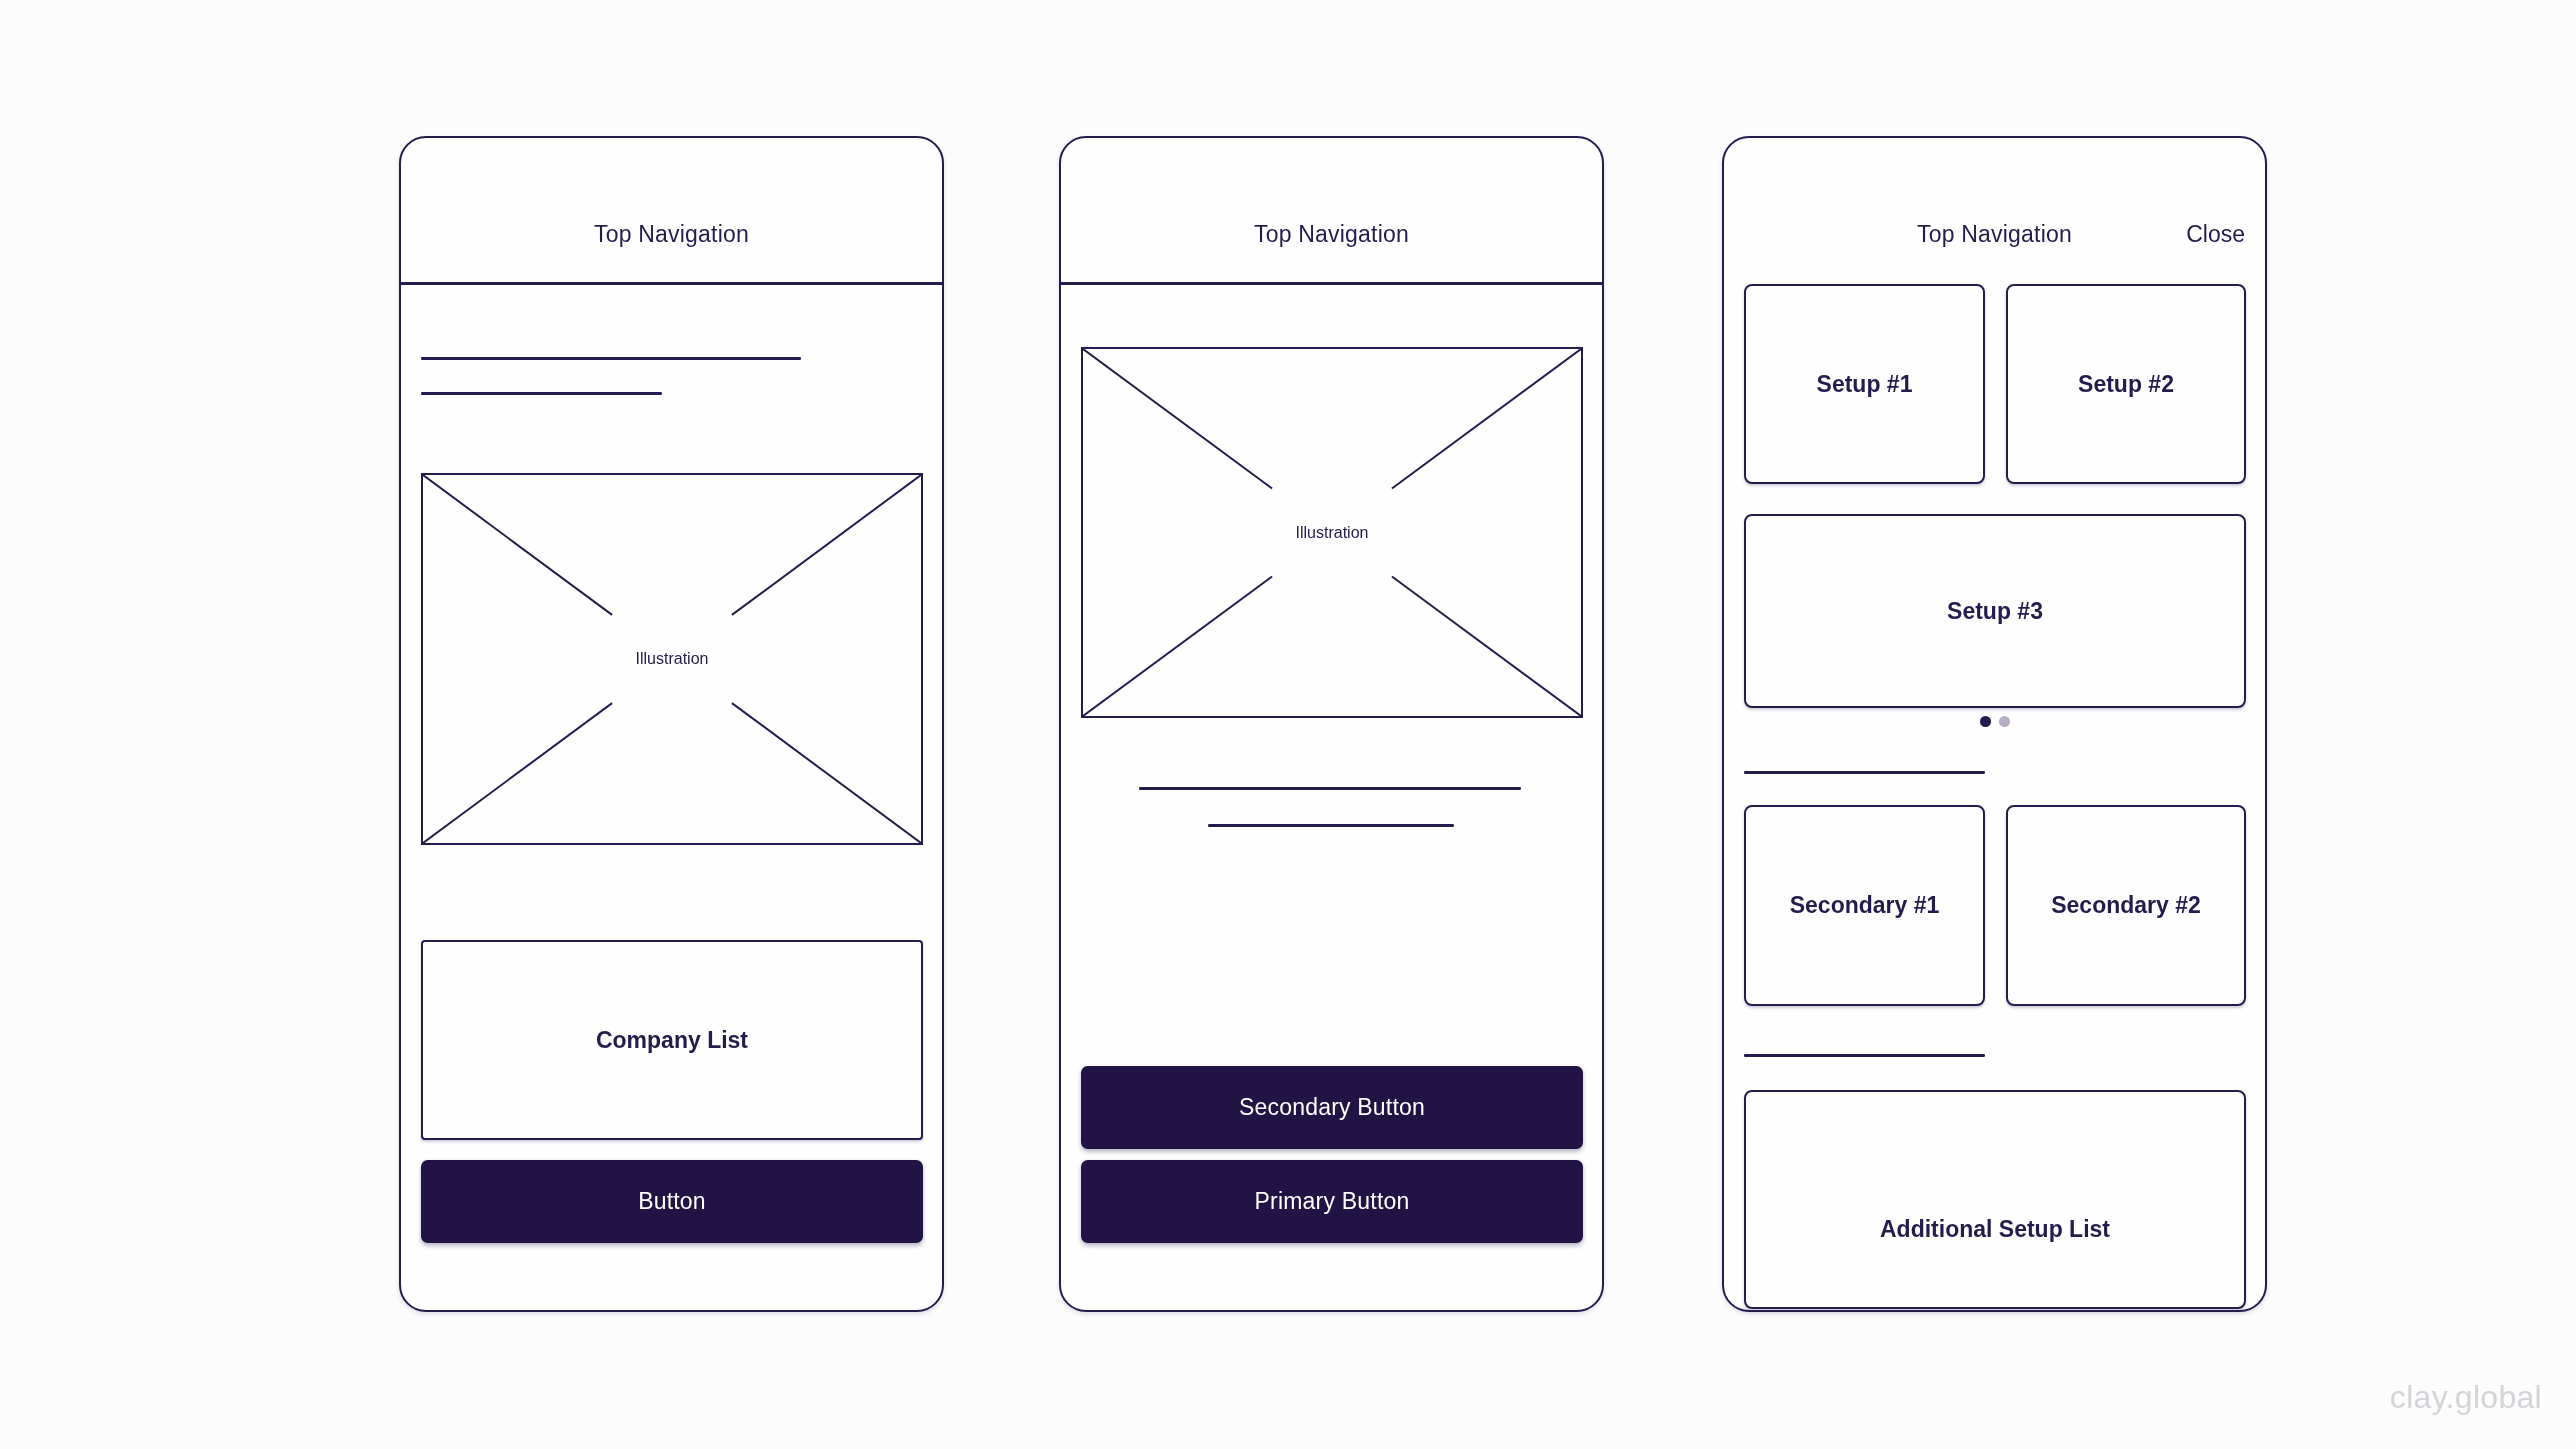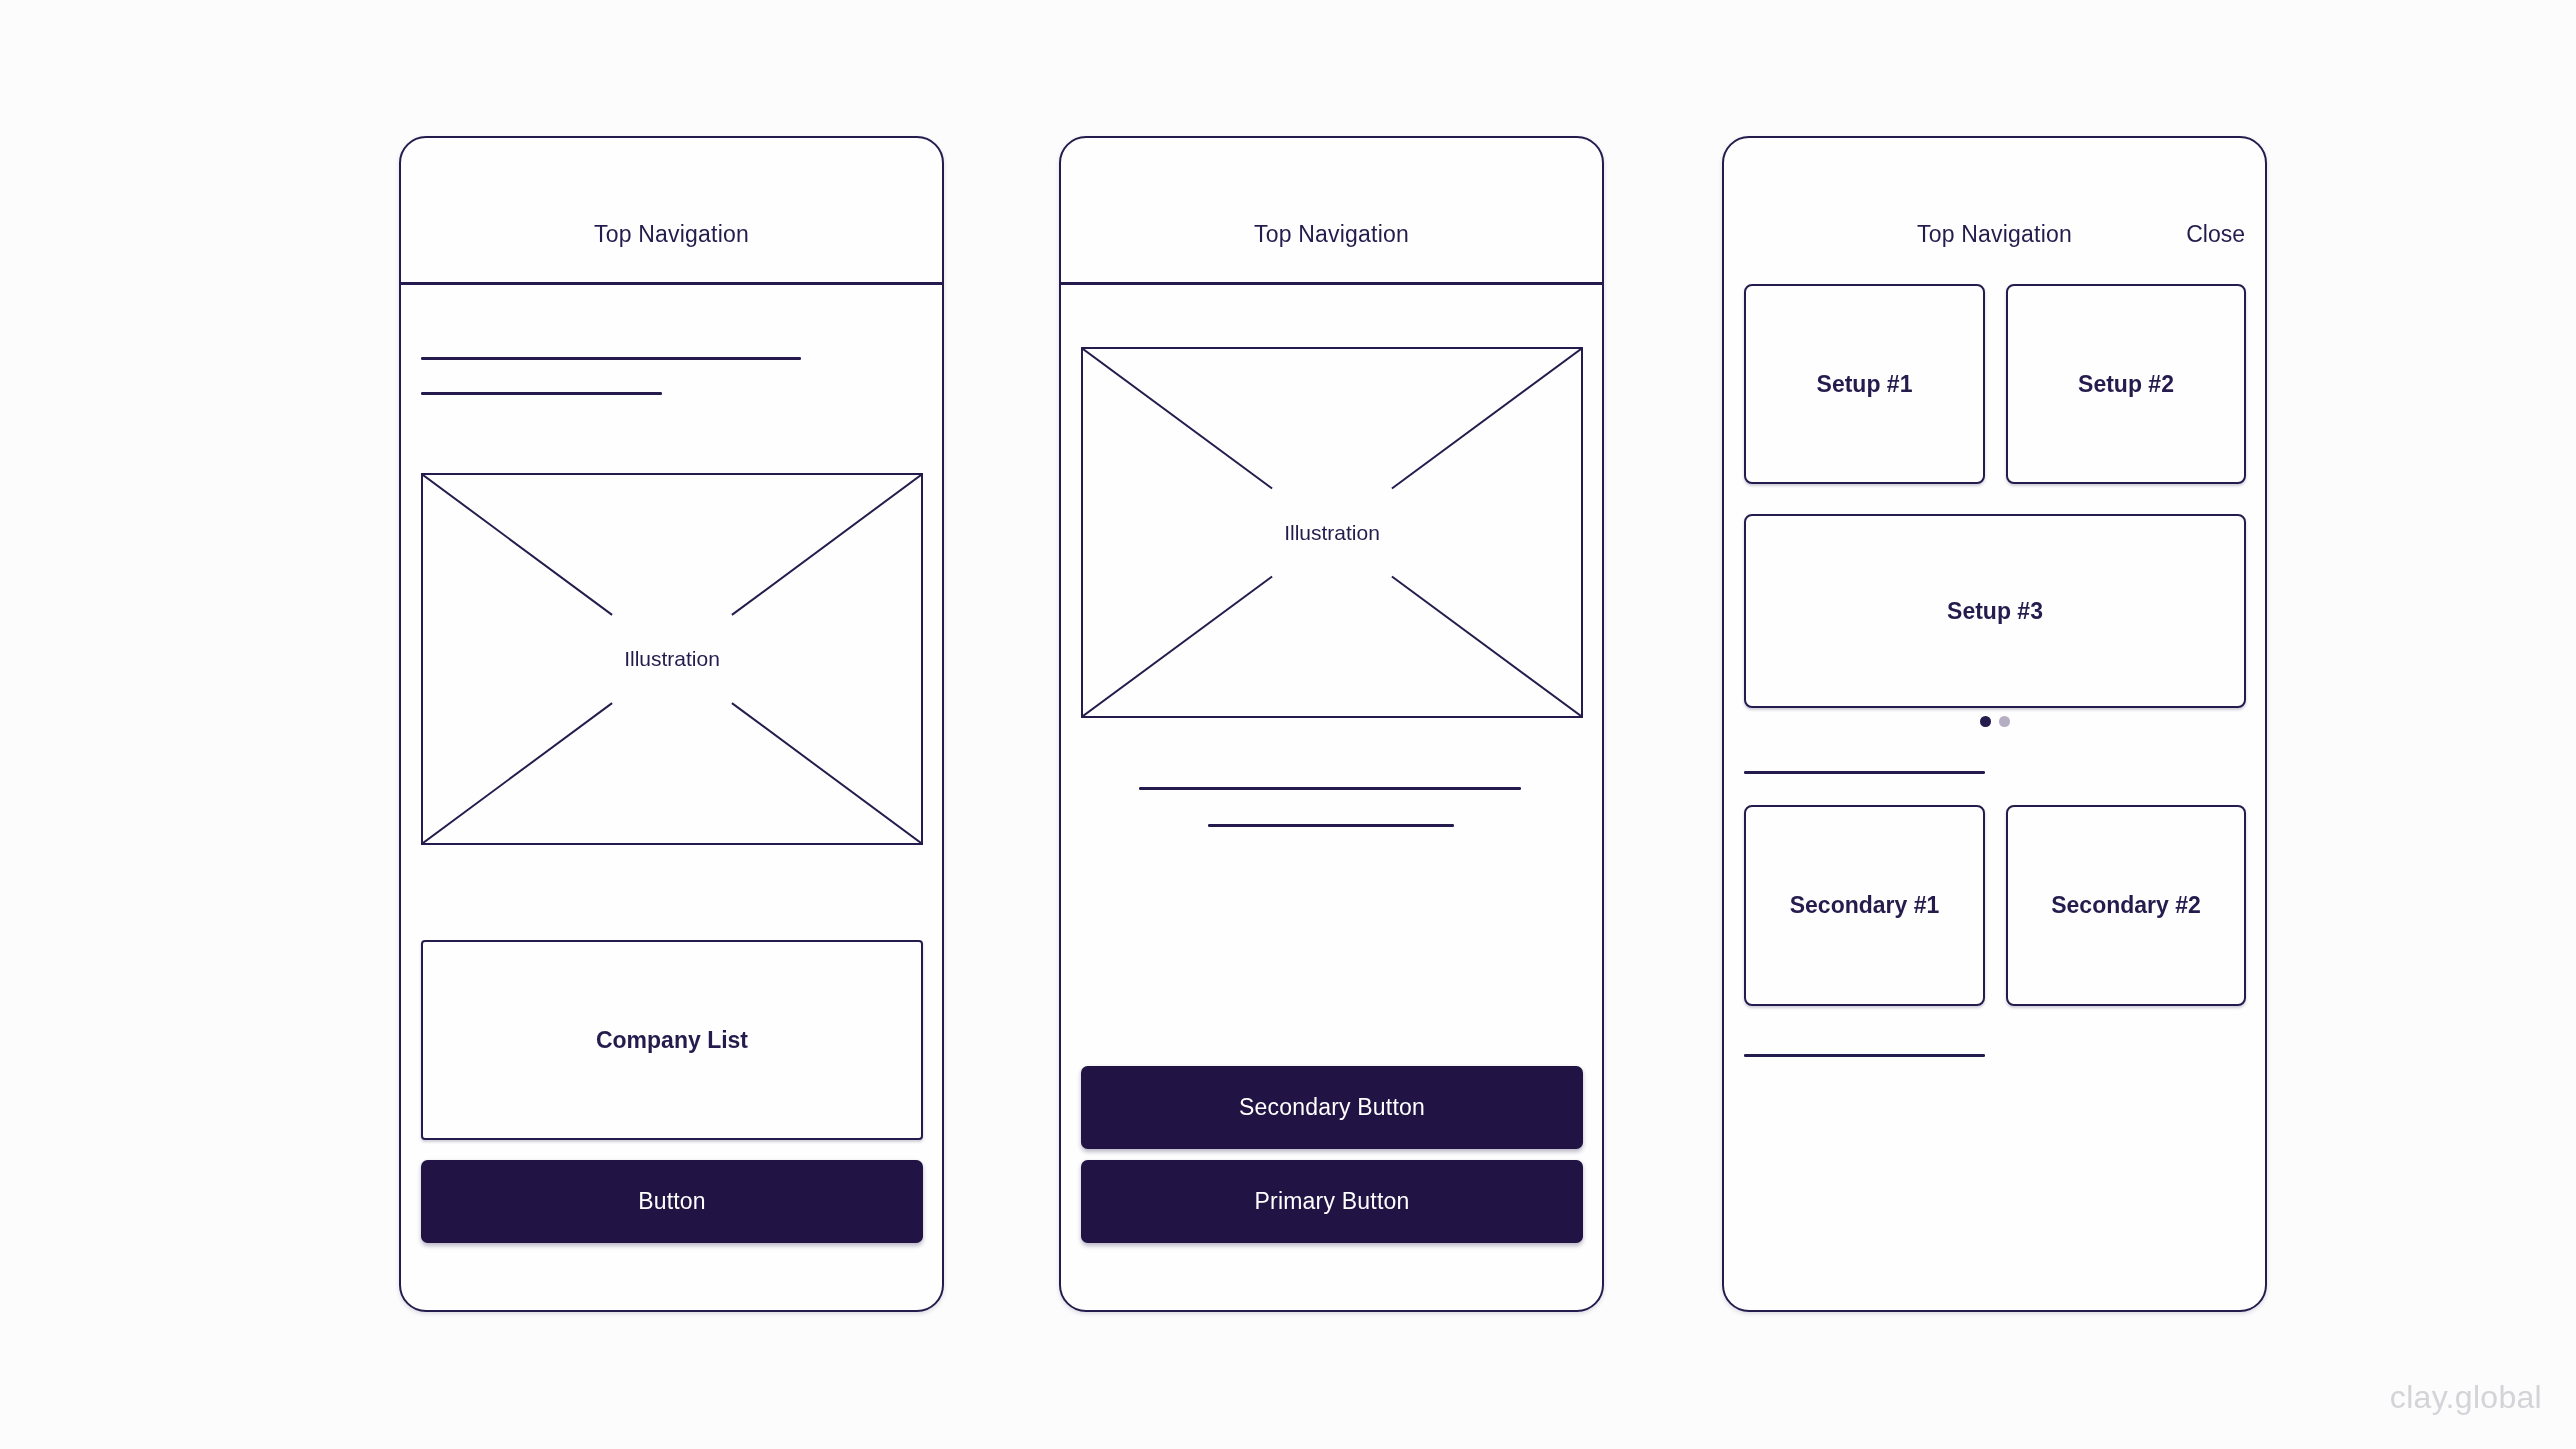--- a/index.html
+++ b/index.html
@@ -55,21 +55,21 @@
   }
 
   .illus{
     position:absolute;left:20px;width:502px;
     border:2px solid var(--ink);background:var(--frame-bg);
   }
   .illus svg{position:absolute;left:0;top:0;width:100%;height:100%;color:var(--ink);}
   .illus-label{
     position:absolute;left:0;top:0;right:0;bottom:0;
     display:flex;align-items:center;justify-content:center;
-    font-size:21px;font-weight:500;color:var(--ink);
+    font-size:16px;font-weight:500;color:var(--ink);
   }
 
   .card{
     position:absolute;
     border:2px solid var(--ink);border-radius:8px;background:var(--frame-bg);
     display:flex;align-items:center;justify-content:center;
     font-size:23px;font-weight:600;color:var(--ink);
     box-shadow:0 2px 2.7px rgba(37,28,77,.22);
   }
   .card.flat{border-radius:4px;}
@@ -175,16 +175,19 @@
 
   <div class="card" style="left:20px;top:667px;width:241px;height:201px;">
     <span>Secondary #1</span>
   </div>
   <div class="card" style="left:282px;top:667px;width:240px;height:201px;">
     <span>Secondary #2</span>
   </div>
 
   <div class="ph-line" style="left:20px;top:916px;width:241px;"></div>
 
+  <div class="card bottom-label" style="left:20px;top:952px;width:502px;height:219px;">
+    <span>Additional Setup List</span>
+  </div>
 </div>
 
 <div class="watermark">clay.global</div>
 
 
 </body></html>

